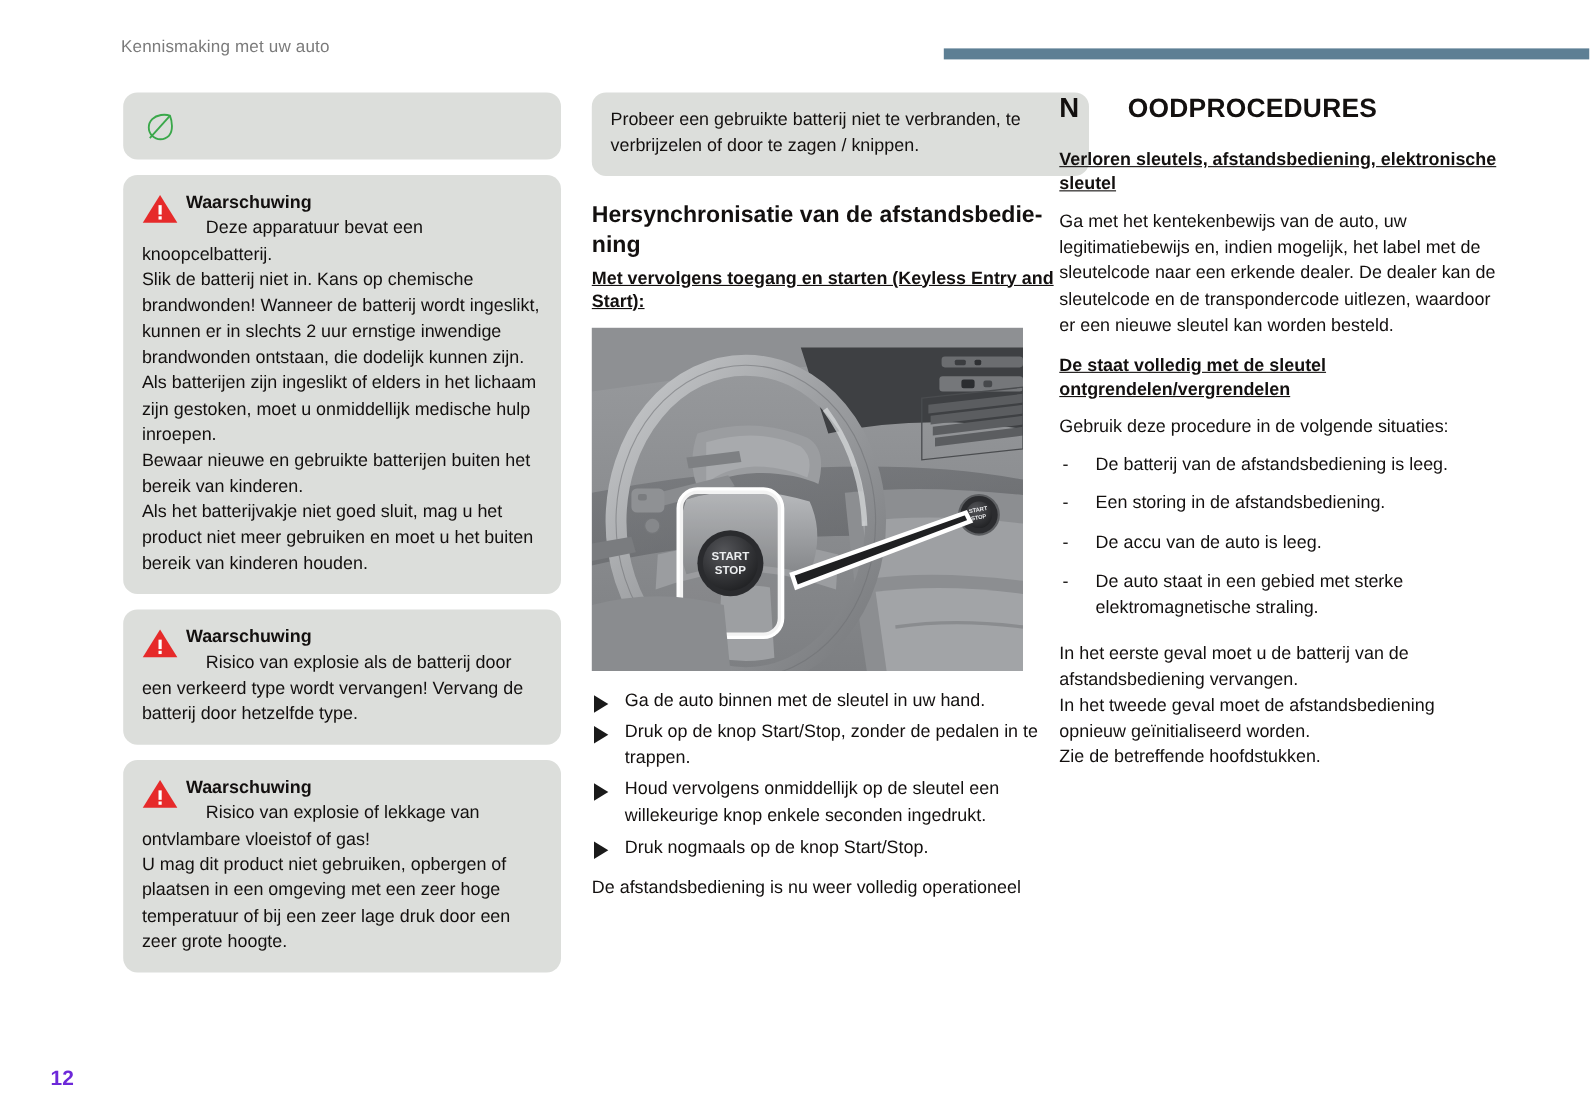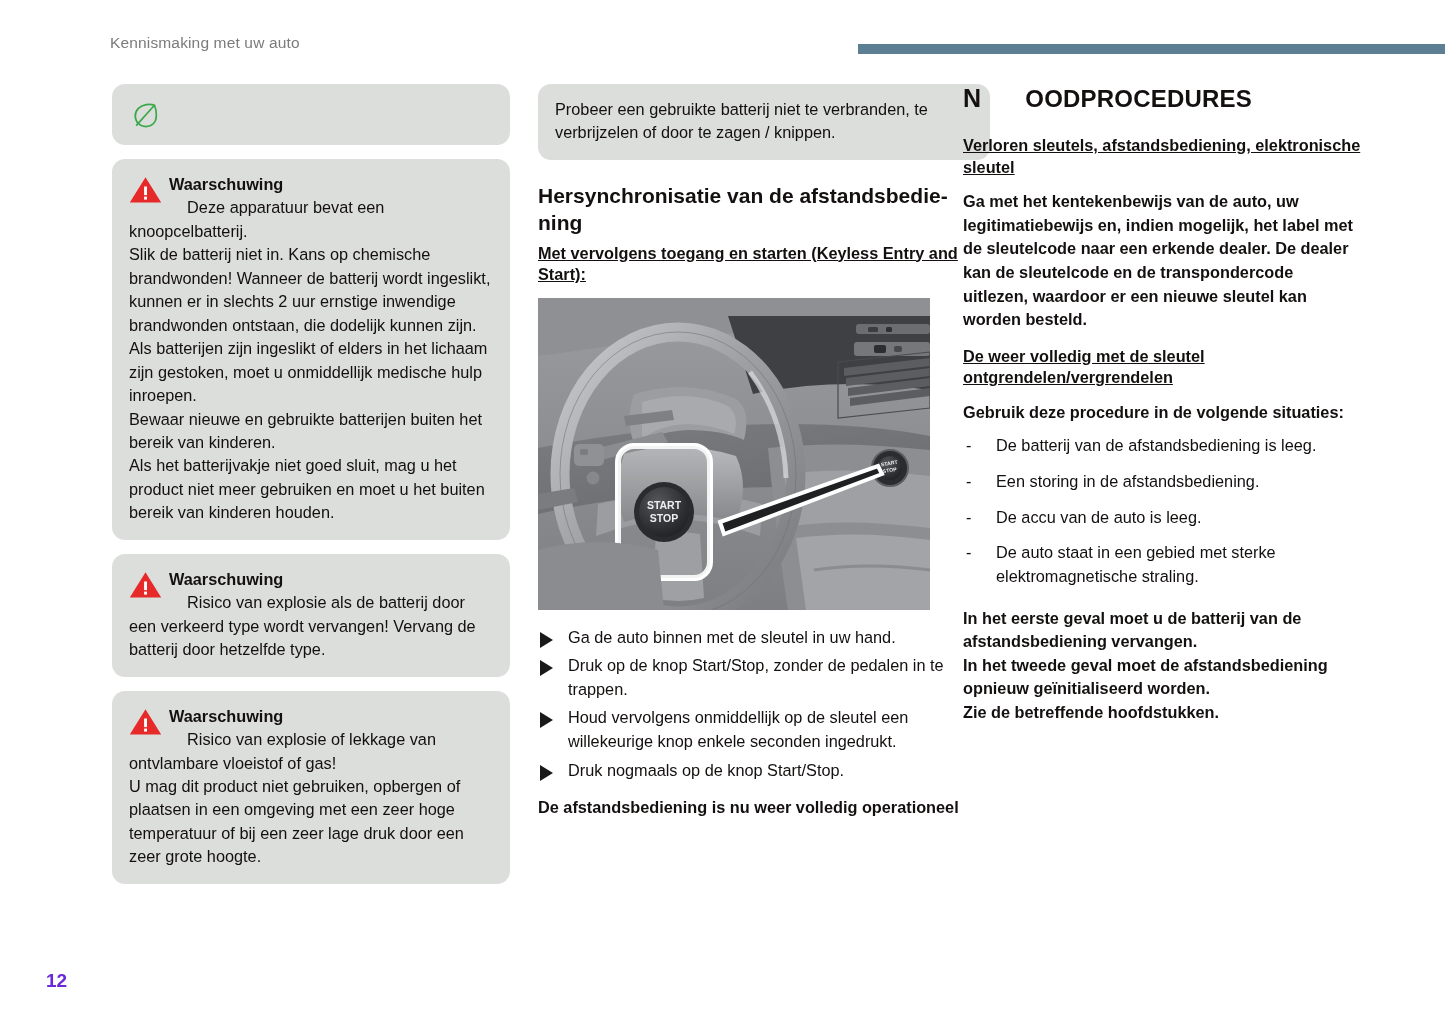--- a/index.html
+++ b/index.html
@@ -104,21 +104,20 @@
     letter-spacing: 0.2px;
     font-variant: small-caps;
     text-transform: lowercase;
   }
   h1.chapter-title::first-letter { font-size: 1em; }
 
   p.body-text {
     font-size: 16.3px;
     line-height: 1.45;
     margin: 0 0 14px 0;
-    font-weight: bold;
   }
   p.body-text.tight { margin-bottom: 0; }
 
   
   ul.tri-list {
     list-style: none;
     margin: 0 0 14px 0;
     padding: 0;
   }
   ul.tri-list > li {
@@ -355,21 +354,21 @@
 
 </div>
 
 <div class="col col-right">
 
   <h1 class="chapter-title" style="text-transform: none; font-variant: normal;"><span style="font-size: 25px;">N</span><span style="font-size: 24px; padding-left: 44px;">OODPROCEDURES</span></h1>
 
   <h3 class="sub-head">Verloren sleutels, afstandsbediening, elektronische sleutel</h3>
   <p class="body-text">Ga met het kentekenbewijs van de auto, uw legitimatiebewijs en, indien mogelijk, het label met de sleutelcode naar een erkende dealer. De dealer kan de sleutelcode en de transpondercode uitlezen, waardoor er een nieuwe sleutel kan worden besteld.</p>
 
-  <h3 class="sub-head">De weer volledig met de sleutel ontgrendelen/vergrendelen</h3>
+  <h3 class="sub-head">De staat volledig met de sleutel ontgrendelen/vergrendelen</h3>
   <p class="body-text tight">Gebruik deze procedure in de volgende situaties:</p>
 
   <ul class="dash-list">
     <li><span class="dash">-</span><span>De batterij van de afstandsbediening is leeg.</span></li>
     <li><span class="dash">-</span><span>Een storing in de afstandsbediening.</span></li>
     <li><span class="dash">-</span><span>De accu van de auto is leeg.</span></li>
     <li><span class="dash">-</span><span>De auto staat in een gebied met sterke elektromagnetische straling.</span></li>
   </ul>
 
   <p class="body-text">In het eerste geval moet u de batterij van de afstandsbediening vervangen.<br>In het tweede geval moet de afstandsbediening opnieuw geïnitialiseerd worden.<br>Zie de betreffende hoofdstukken.</p>

